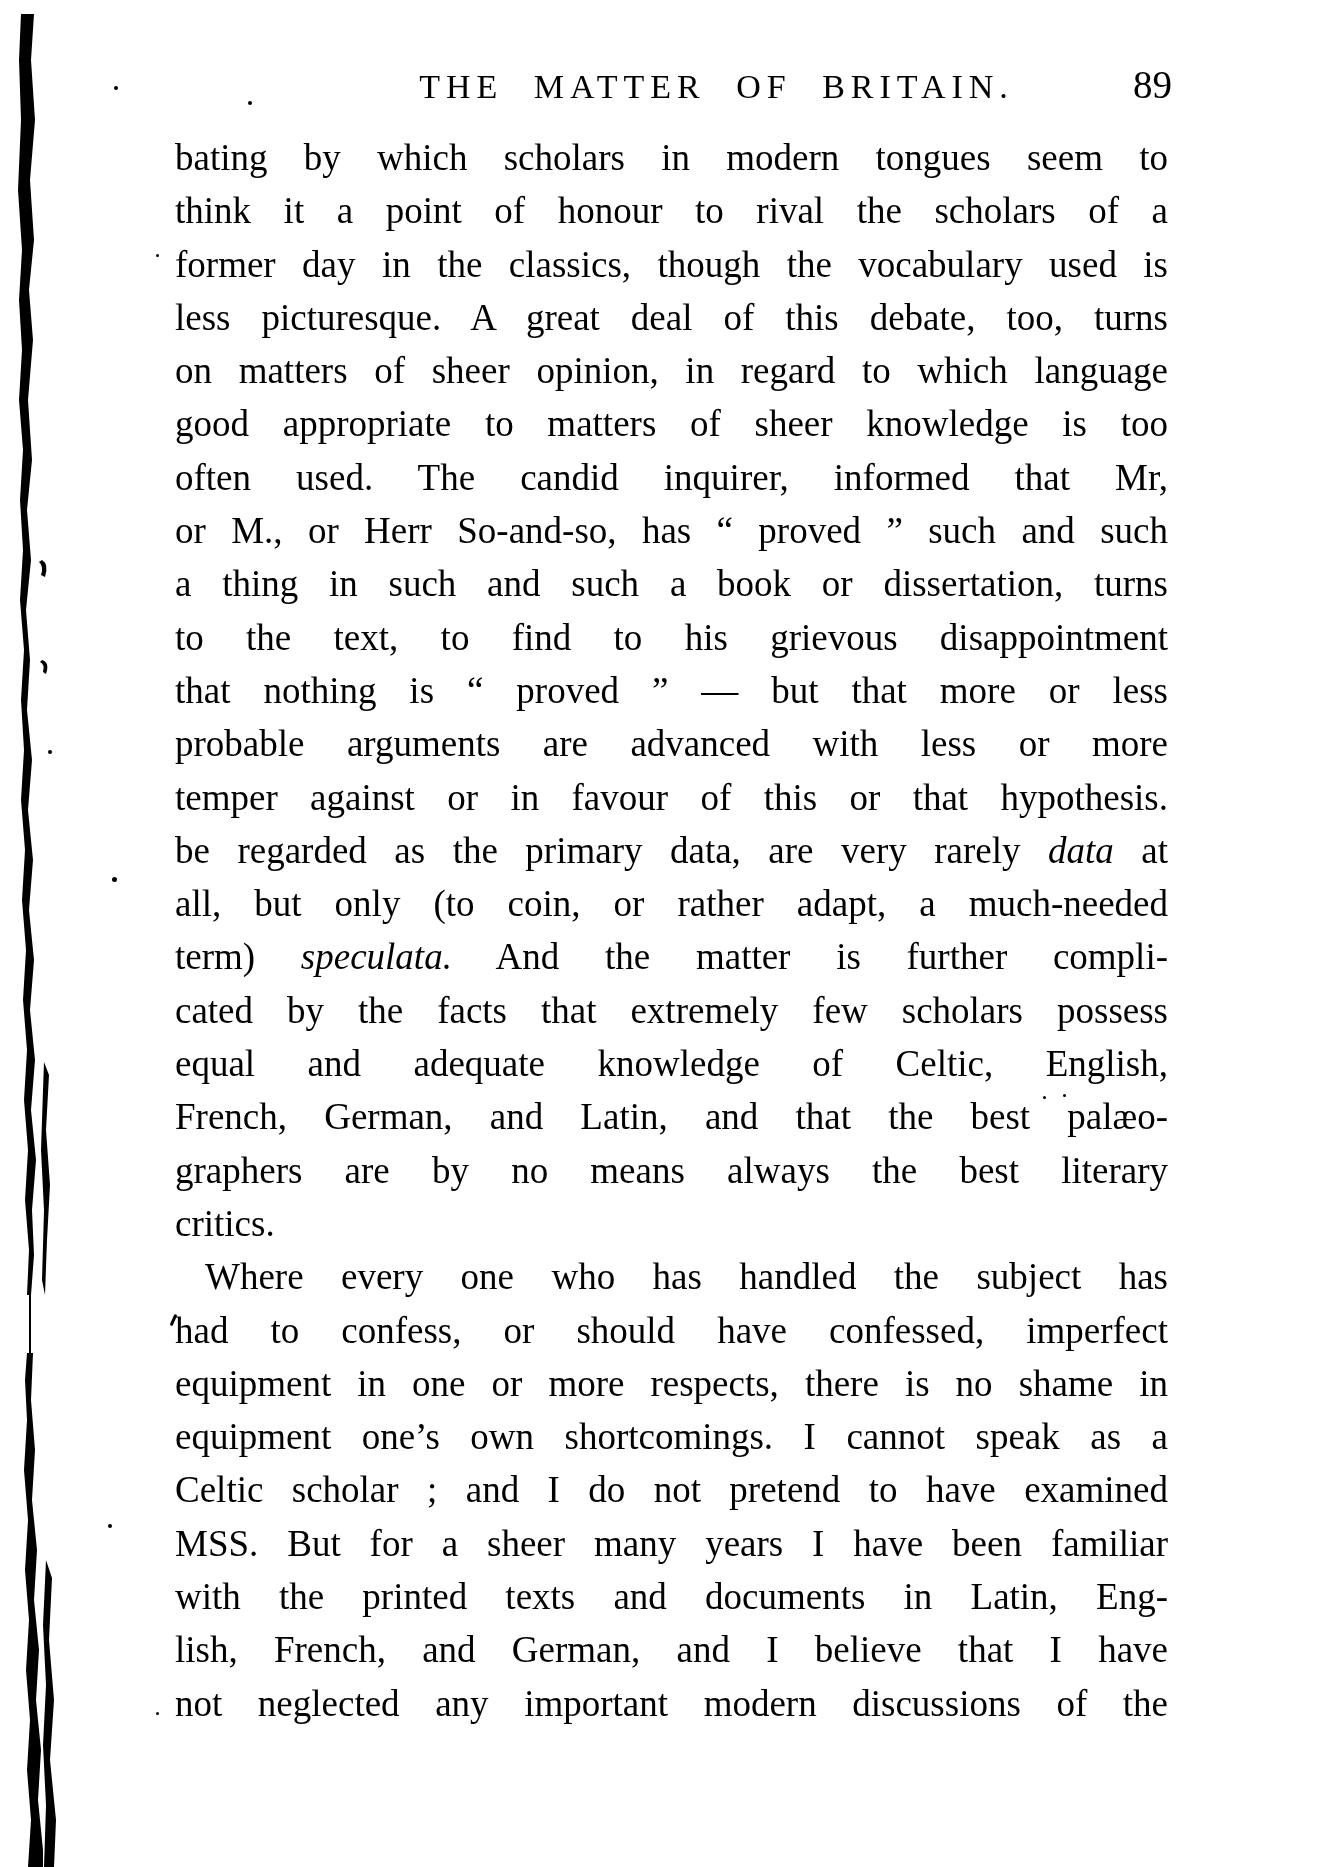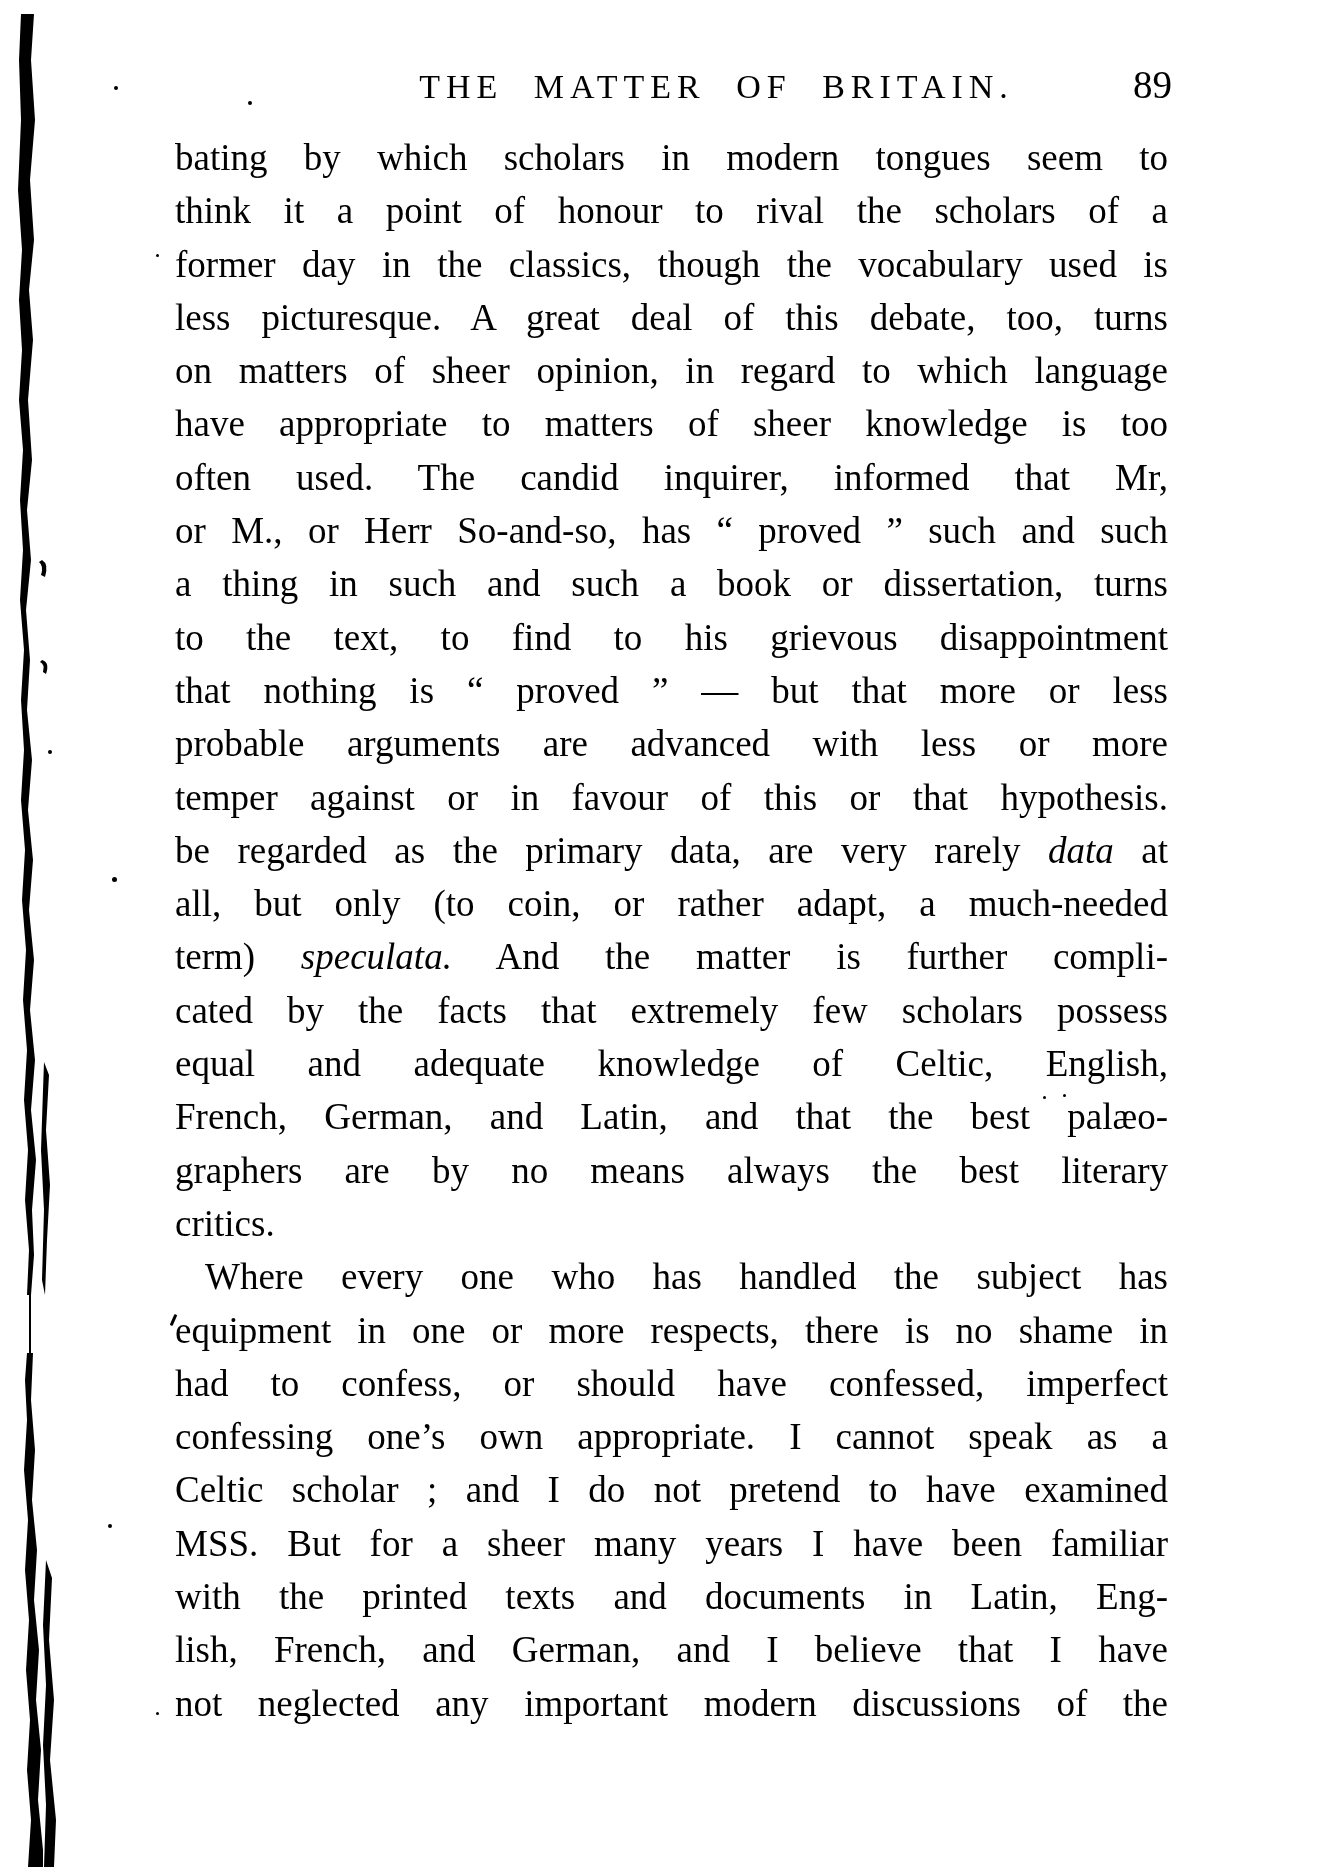--- a/index.html
+++ b/index.html
@@ -100,40 +100,40 @@
   <div class="running-header">THE MATTER OF BRITAIN.</div>
 
   <div class="page-number">89</div>
 
   <div class="body-text">
       <div class="line">bating by which scholars in modern tongues seem to</div>
       <div class="line">think it a point of honour to rival the scholars of a</div>
       <div class="line">former day in the classics, though the vocabulary used is</div>
       <div class="line">less picturesque.  A great deal of this debate, too, turns</div>
       <div class="line">on matters of sheer opinion, in regard to which language</div>
-      <div class="line">have appropriate to matters of sheer knowledge is too</div>
+      <div class="line">good appropriate to matters of sheer knowledge is too</div>
       <div class="line">often used.  The candid inquirer, informed that Mr,</div>
       <div class="line">or M., or Herr So-and-so, has “ proved ” such and such</div>
       <div class="line">a thing in such and such a book or dissertation, turns</div>
       <div class="line">to the text, to find to his grievous disappointment</div>
       <div class="line">that nothing is  “ proved ” — but that more or less</div>
       <div class="line">probable arguments are advanced with less or more</div>
       <div class="line">temper against or in favour of this or that hypothesis.</div>
       <div class="line">be regarded as the primary data, are very rarely <i>data</i> at</div>
       <div class="line">all, but only (to coin, or rather adapt, a much-needed</div>
       <div class="line">term) <i>speculata.</i>  And the matter is further compli-</div>
       <div class="line">cated by the facts that extremely few scholars possess</div>
       <div class="line">equal and adequate knowledge of Celtic, English,</div>
       <div class="line">French, German, and Latin, and that the best palæo-</div>
       <div class="line">graphers are by no means always the best literary</div>
       <div class="line no-just">critics.</div>
       <div class="line indent">Where every one who has handled the subject has</div>
+      <div class="line">had to confess, or should have confessed, imperfect</div>
       <div class="line">equipment in one or more respects, there is no shame in</div>
-      <div class="line">had to confess, or should have confessed, imperfect</div>
-      <div class="line">confessing one’s own appropriate.  I cannot speak as a</div>
+      <div class="line">equipment one’s own shortcomings.  I cannot speak as a</div>
       <div class="line">Celtic scholar ; and I do not pretend to have examined</div>
       <div class="line">MSS.  But for a sheer many years I have been familiar</div>
       <div class="line">with the printed texts and documents in Latin, Eng-</div>
       <div class="line">lish, French, and German, and I believe that I have</div>
       <div class="line">not neglected any important modern discussions of the</div>
     </div>
 
 </div>
 
 </body></html>

